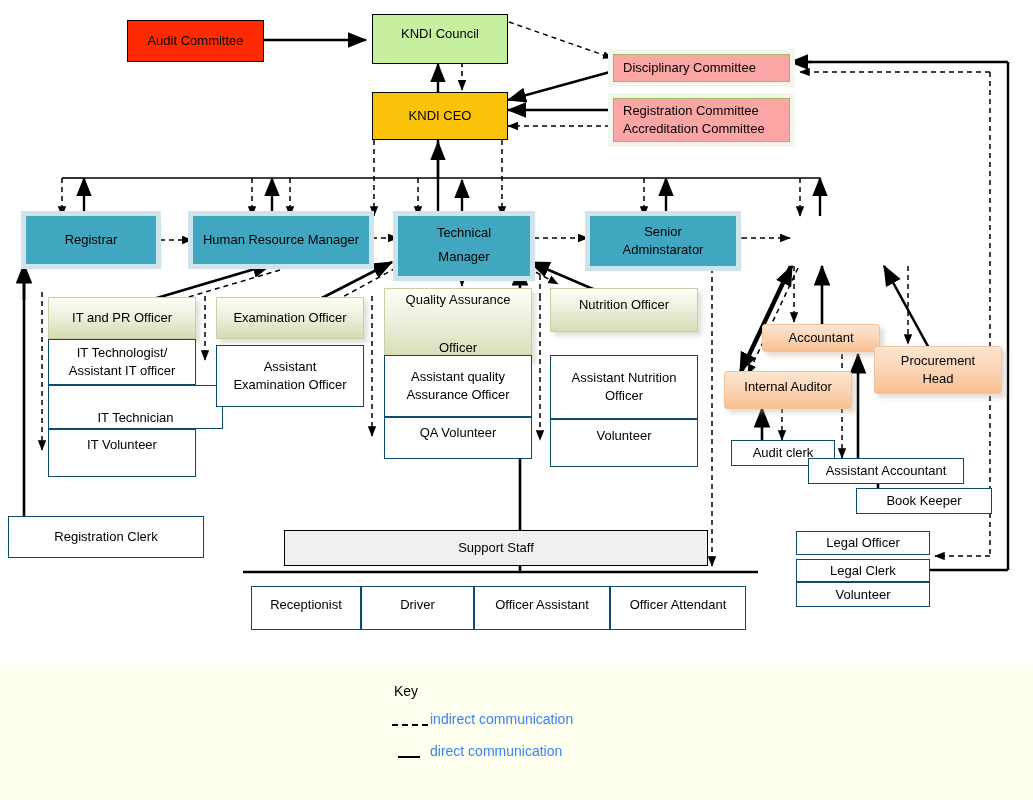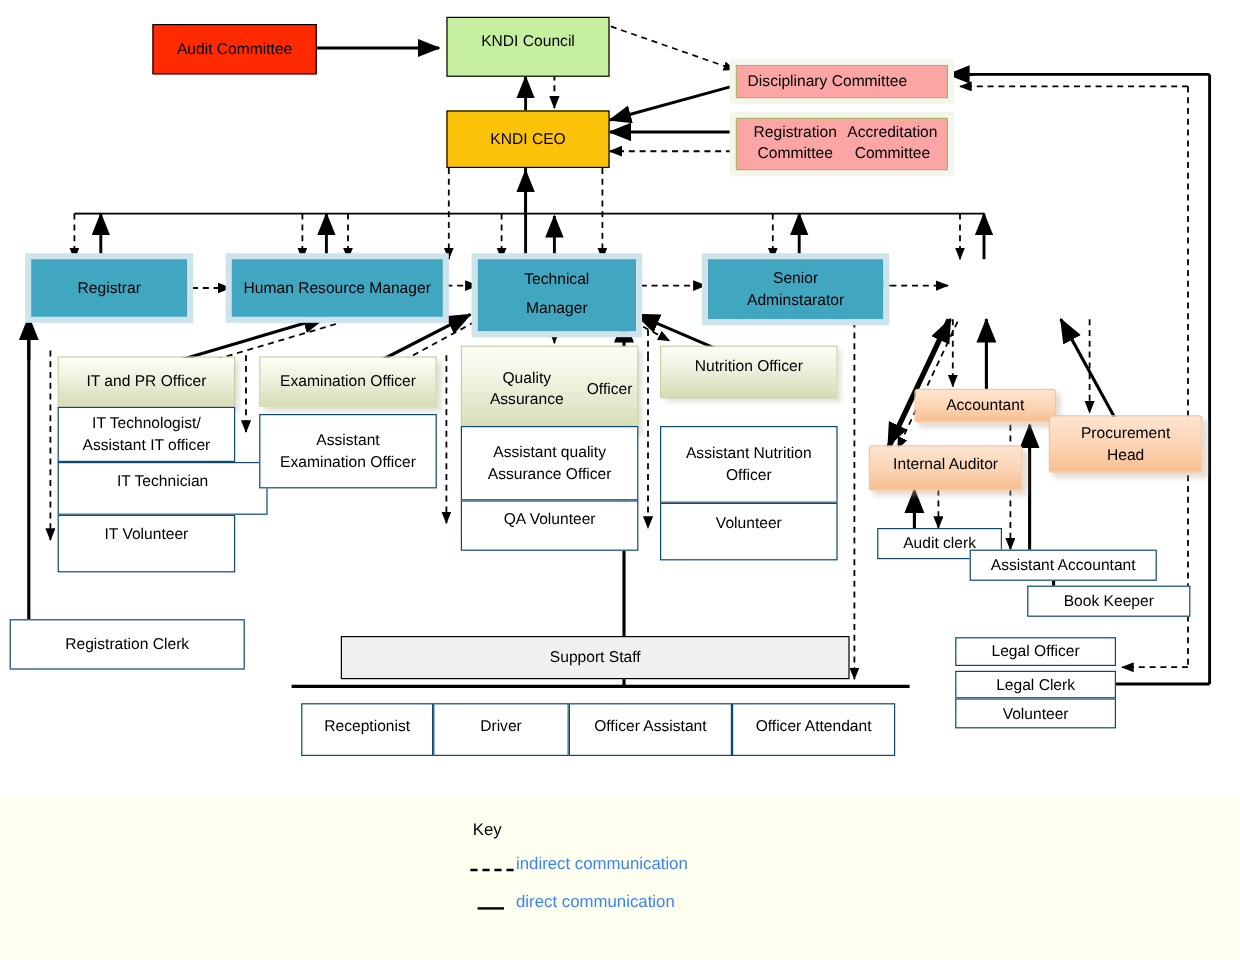--- a/index.html
+++ b/index.html
@@ -249,21 +249,21 @@
   </div>
 
   <div class="node n-ceo" style="left:372px; top:92px; width:136px; height:48px;">
     <span>KNDI CEO</span>
   </div>
 
   <div class="node n-greencom" style="left:613px; top:54px; width:177px; height:28px; justify-content:flex-start; padding-left:9px;">
     <span>Disciplinary Committee</span>
   </div>
 
-  <div class="node n-greencom" style="left:613px; top:98px; width:177px; height:44px; flex-direction:row; justify-content:center; align-items:flex-start; padding-left:9px;">
+  <div class="node n-greencom" style="left:613px; top:98px; width:177px; height:44px; flex-direction:column; justify-content:center; align-items:flex-start; padding-left:9px;">
     <span>Registration Committee</span>
     <span>Accreditation Committee</span>
   </div>
 
   <div class="node n-teal" style="left:26px; top:216px; width:130px; height:48px;">
     <span>Registrar</span>
   </div>
 
   <div class="node n-teal" style="left:398px; top:216px; width:132px; height:60px; flex-direction:column; justify-content:flex-start; padding-top:7px;">
     <span>Technical</span>
@@ -280,36 +280,36 @@
   </div>
 
 
   <div class="node n-olivehead" style="left:48px; top:297px; width:148px; height:42px;">
     <span>IT and PR Officer</span>
   </div>
   <div class="node n-white" style="left:48px; top:339px; width:148px; height:46px; flex-direction:column; justify-content:center;">
     <span>IT Technologist/</span>
     <span>Assistant IT officer</span>
   </div>
-  <div class="node n-white" style="left:48px; top:385px; width:175px; height:44px; align-items:flex-start; padding-top:6px;">
+  <div class="node n-white" style="left:48px; top:385px; width:175px; height:44px; align-items:flex-start; padding-top:23px;">
     <span>IT Technician</span>
   </div>
   <div class="node n-white" style="left:48px; top:429px; width:148px; height:48px; align-items:flex-start; padding-top:6px;">
     <span>IT Volunteer</span>
   </div>
 
   <div class="node n-olivehead" style="left:216px; top:297px; width:148px; height:42px;">
     <span>Examination Officer</span>
   </div>
   <div class="node n-white" style="left:216px; top:345px; width:148px; height:62px; flex-direction:column; justify-content:center;">
     <span>Assistant</span>
     <span>Examination Officer</span>
   </div>
 
-  <div class="node n-olivehead" style="left:384px; top:288px; width:148px; height:72px; justify-content:space-between;">
+  <div class="node n-olivehead" style="left:384px; top:288px; width:148px; height:72px; flex-direction:column; justify-content:space-between;">
     <span>Quality Assurance</span>
     <span>Officer</span>
   </div>
   <div class="node n-white" style="left:384px; top:355px; width:148px; height:62px; flex-direction:column; justify-content:center;">
     <span>Assistant quality</span>
     <span>Assurance Officer</span>
   </div>
   <div class="node n-white" style="left:384px; top:417px; width:148px; height:42px; align-items:flex-start; padding-top:6px;">
     <span>QA Volunteer</span>
   </div>

